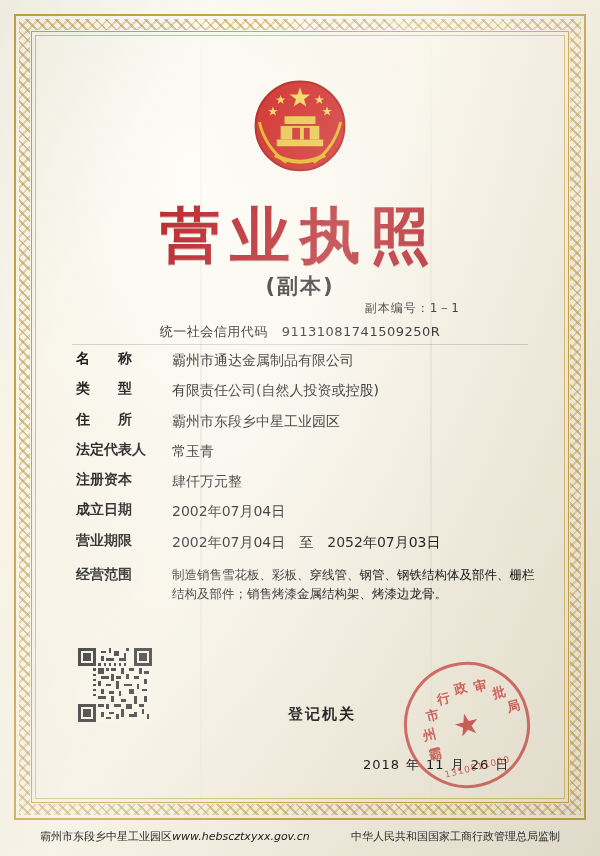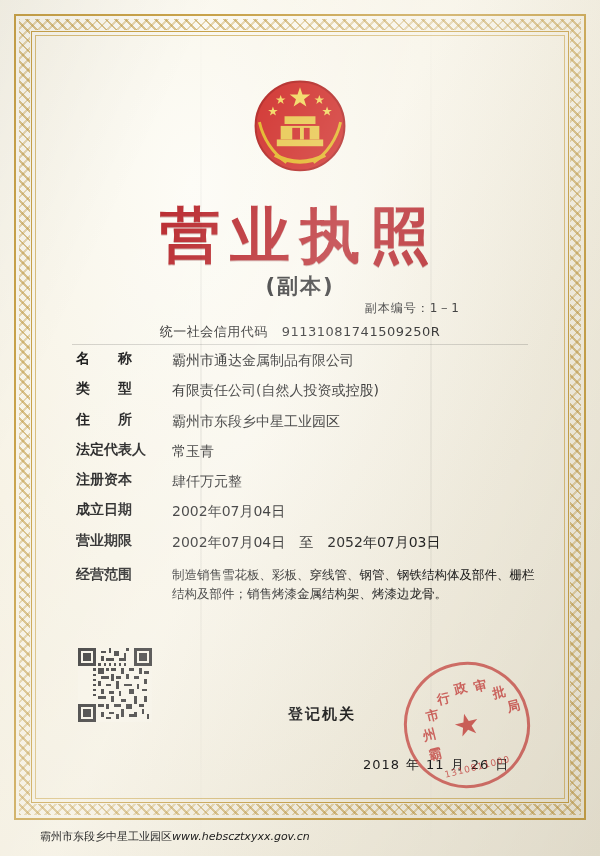--- a/index.html
+++ b/index.html
@@ -453,15 +453,16 @@
   </div>
 
   <div class="paper-shade"></div>
   <div class="paper-crease" style="left:200px;"></div>
   <div class="paper-crease" style="left:430px;"></div>
 
   <div class="footer">
     <div class="footer-left">
       <span>霸州市东段乡中星工业园区</span><span class="url">www.hebscztxyxx.gov.cn</span>
     </div>
+    <div>中华人民共和国国家工商行政管理总局监制</div>
   </div>
 
 </div>
 
 </body></html>

